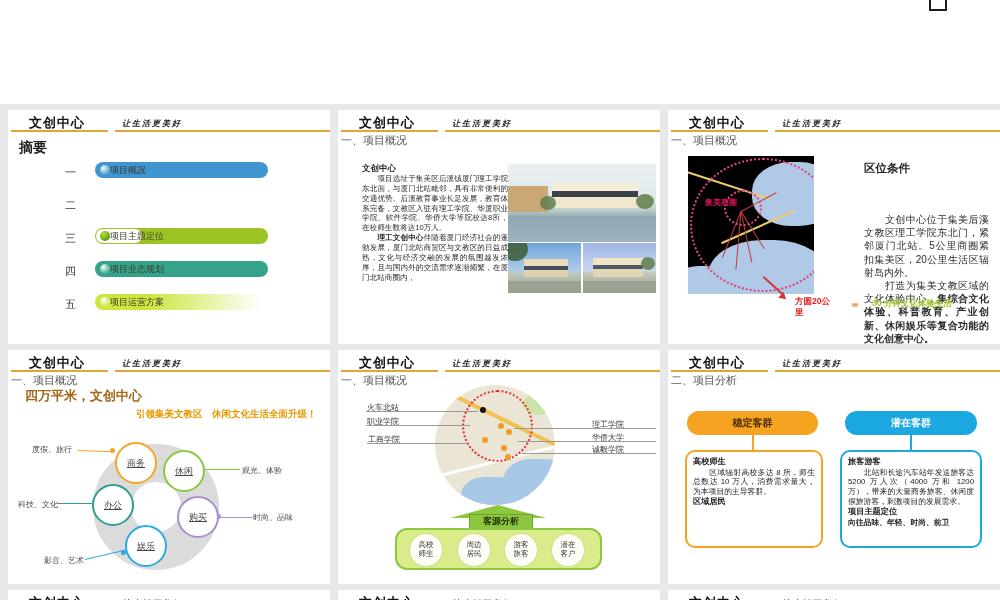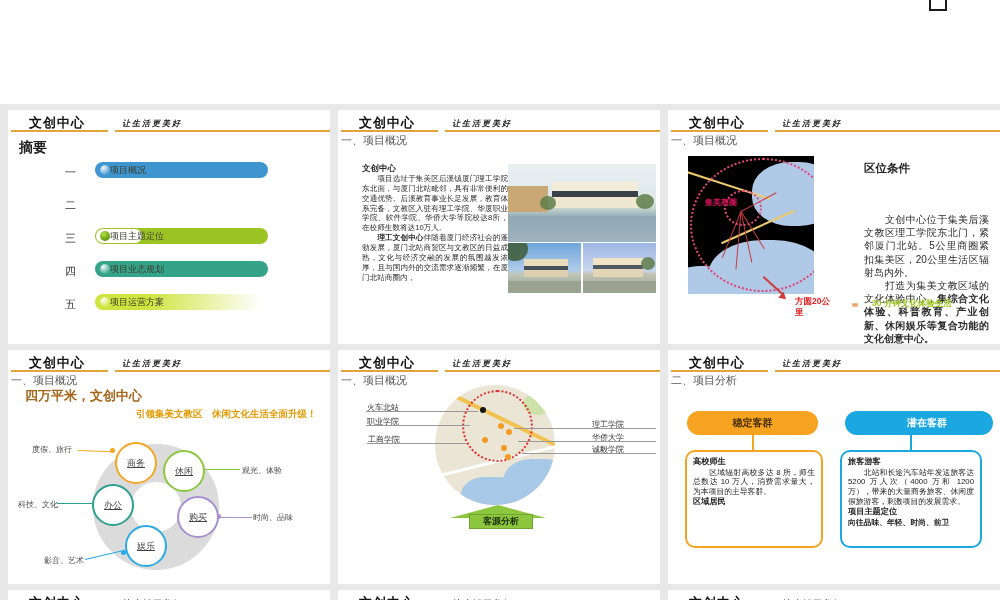--- a/index.html
+++ b/index.html
@@ -286,31 +286,49 @@
     <div class="m5line" style="left:176px;top:78px;width:142px"></div>
     <div class="m5lab" style="left:254px;top:82px">华侨大学</div>
     <div class="m5line" style="left:180px;top:91px;width:138px"></div>
     <div class="m5lab" style="left:254px;top:94px">诚毅学院</div>
     <div class="m5line" style="left:184px;top:103px;width:134px"></div>
 
     <div class="arr5-tri"></div>
     <div class="arr5-stem"></div>
     <div class="banner5">客源分析</div>
 
+    <div class="box5">
+      <div class="g5 g5a">
+        <span>高校</span>
+        <span>师生</span>
+      </div>
+      <div class="g5 g5b">
+        <span>周边</span>
+        <span>居民</span>
+      </div>
+      <div class="g5 g5c">
+        <span>游客</span>
+        <span>旅客</span>
+      </div>
+      <div class="g5 g5d">
+        <span>潜在</span>
+        <span>客户</span>
+      </div>
+    </div>
   </section>
 
   <section class="slide sF">
     <div class="hd-brand">文创中心</div>
     <div class="hd-rule-l"></div>
     <div class="hd-tag">让生活更美好</div>
     <div class="hd-rule-r"></div>
     <div class="sec">二、项目分析</div>
 
     <div class="an-pill stb" style="background-color: rgb(245, 163, 33);">稳定客群</div>
-    <div class="an-pill pot" style="background-color: rgb(27, 168, 224); padding-left: 16px;">潜在客群</div>
+    <div class="an-pill pot" style="background-color: rgb(27, 168, 224);">潜在客群</div>
     <div class="an-conn" style="left: 84px; background-color: rgb(245, 163, 33);"></div>
     <div class="an-conn" style="left: 242px; background-color: rgb(27, 168, 224);"></div>
 
     <div class="an-box bx-stb" style="border-color: rgb(245, 163, 33);">
       <span class="an-h">高校师生</span>
       <p>　　区域辐射高校多达 8 所，师生总数达 10 万人，消费需求量大，为本项目的主导客群。</p>
       <span class="an-h">区域居民</span>
     </div>
     <div class="an-box bx-pot" style="border-color: rgb(27, 168, 224);">
       <span class="an-h">旅客游客</span>

